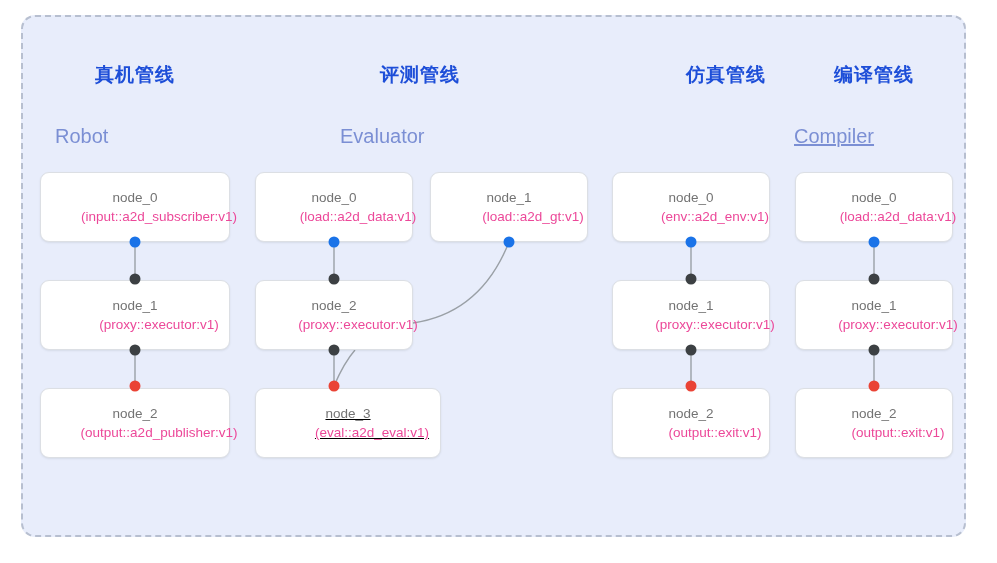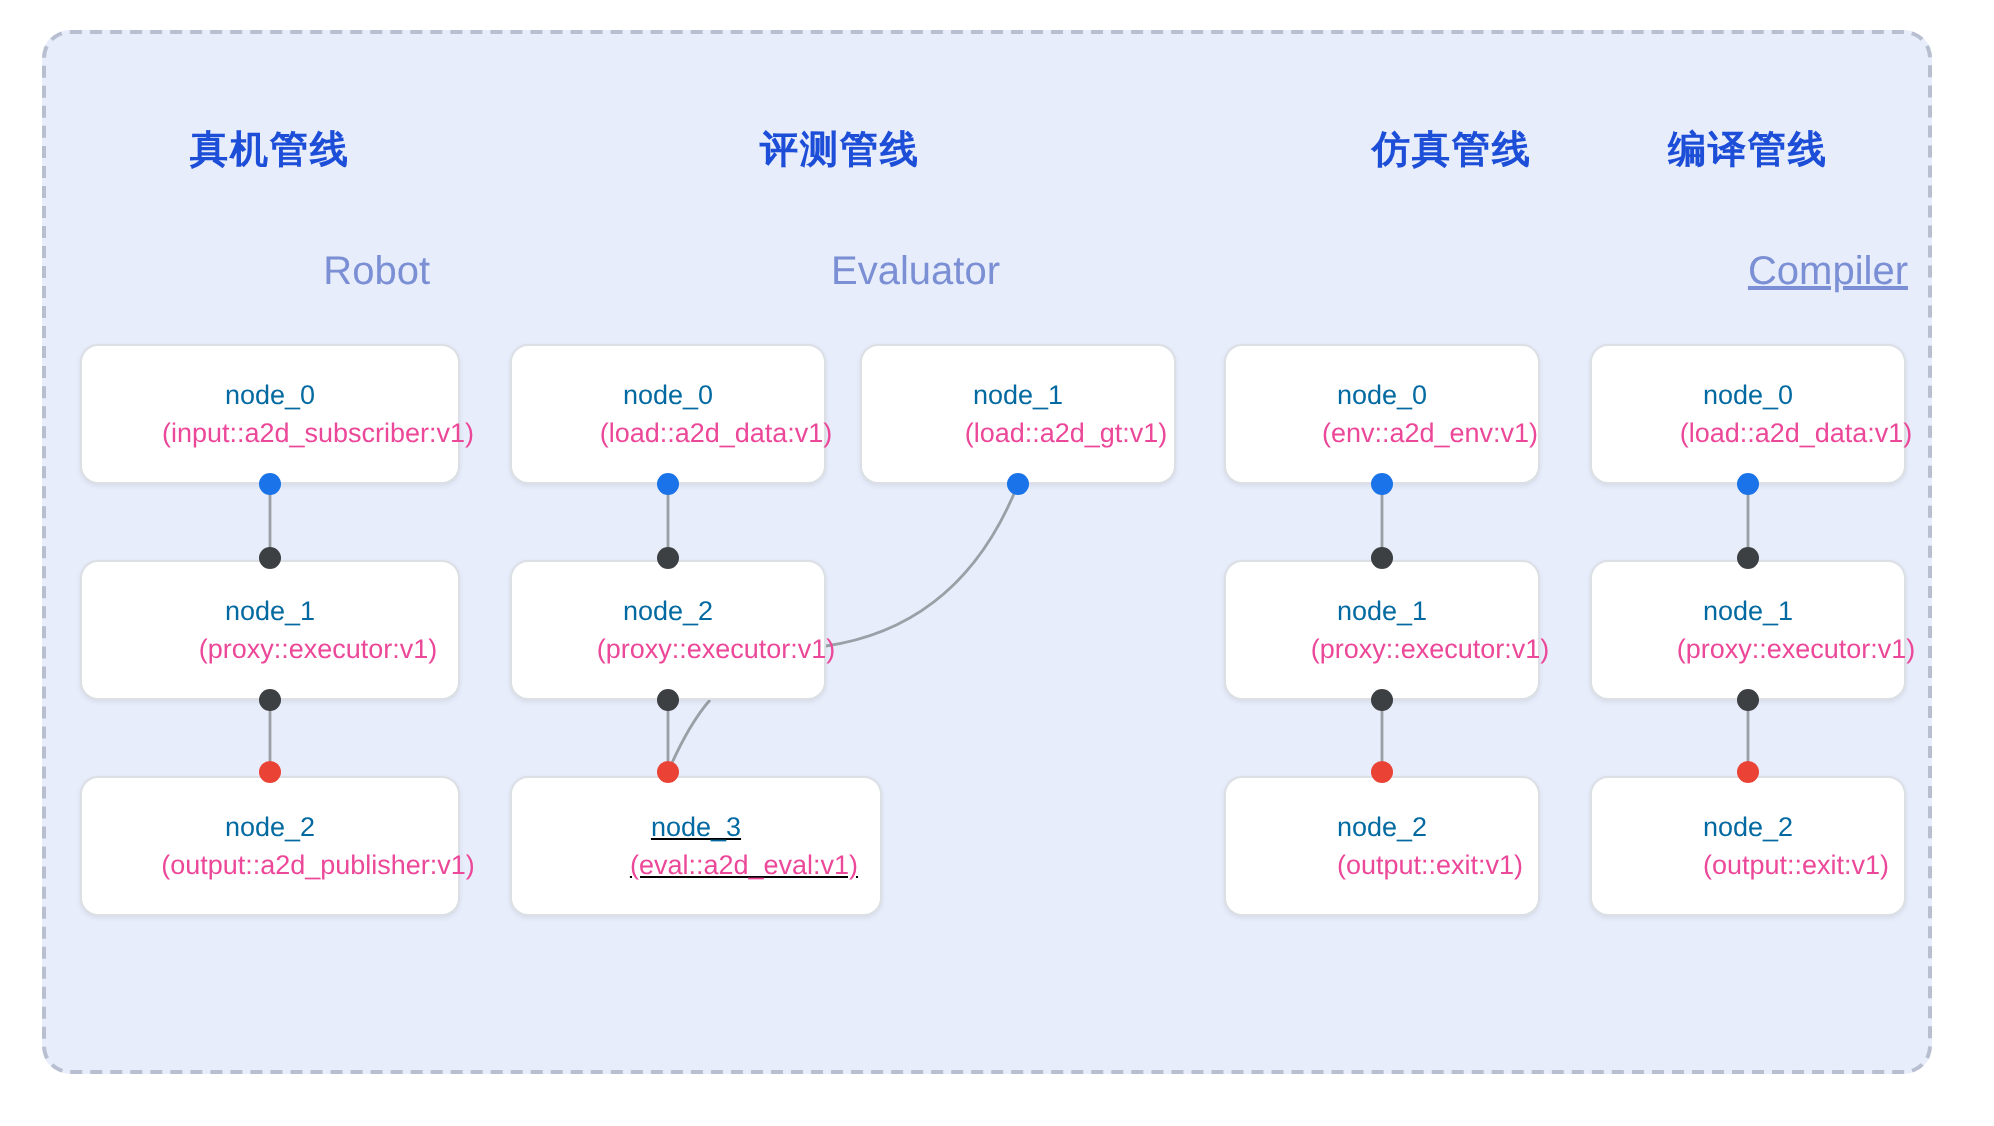--- a/index.html
+++ b/index.html
@@ -46,42 +46,42 @@
     text-align: center;
     color: #1d4ed8;
     font-size: 19px;
     font-weight: bold;
     letter-spacing: 1px;
     white-space: nowrap;
   }
   .col-subheader {
     position: absolute;
     z-index: 3;
-    text-align: right;
+    text-align: left;
     color: #7b8fd4;
     font-size: 20px;
     font-weight: normal;
     white-space: nowrap;
   }
   .node-box {
     position: absolute;
     z-index: 4;
     box-sizing: border-box;
     background: #ffffff;
     border: 1px solid #dcdfe4;
     border-radius: 9px;
     box-shadow: 0 1px 2px rgba(60,64,67,0.10);
     display: flex;
     flex-direction: column;
     align-items: center;
     justify-content: center;
     text-align: center;
   }
   .node-title {
-    color: #0369a1;
+    color: #737373;
     font-size: 13.5px;
     line-height: 19px;
     text-align: center;
   }
   .node-sub {
     color: #ec4899;
     font-size: 13.5px;
     line-height: 19px;
     margin-left: 48px;
   }

